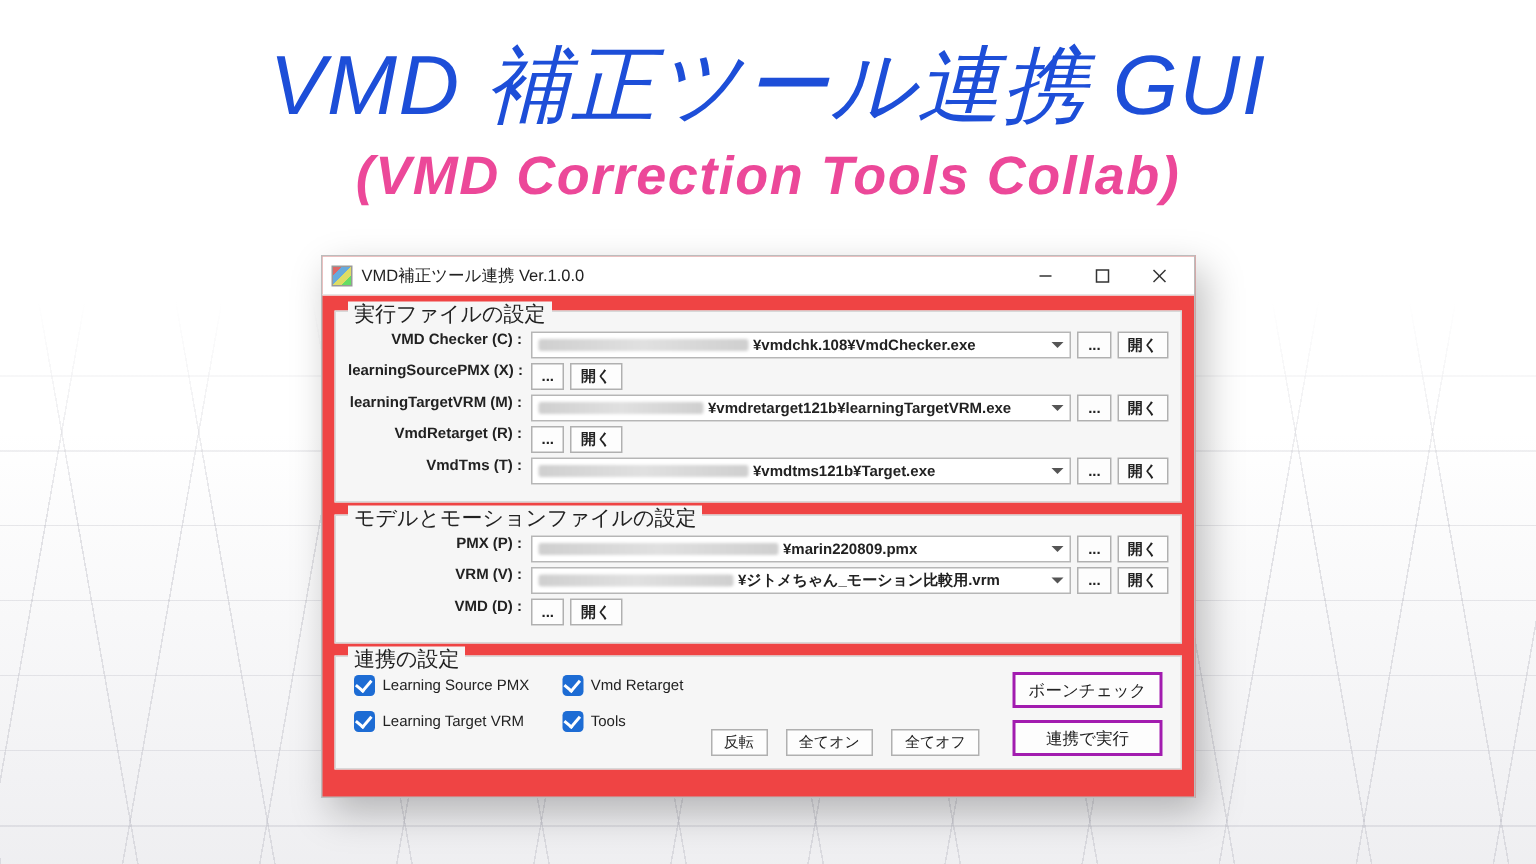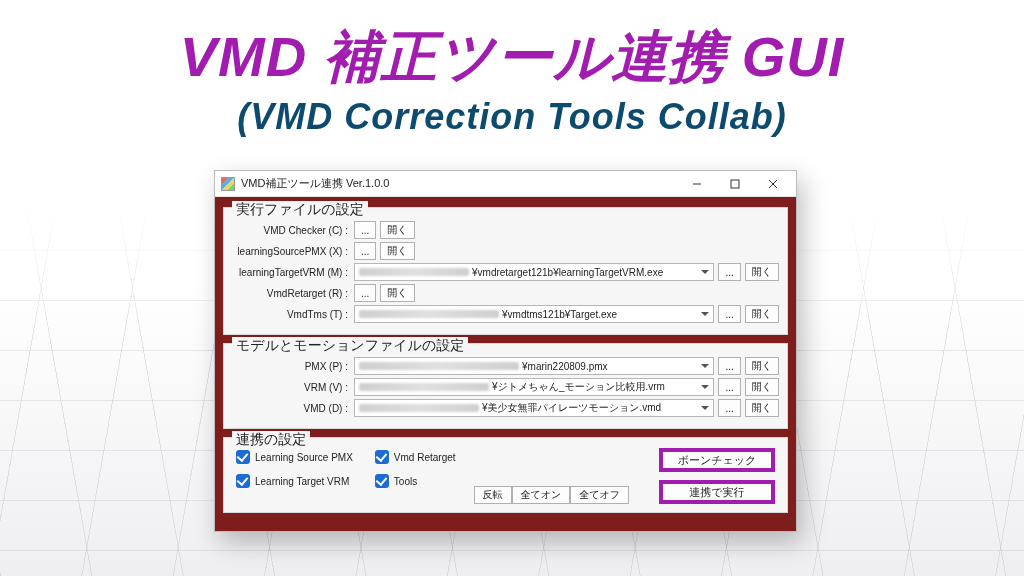--- a/index.html
+++ b/index.html
@@ -20,46 +20,46 @@
     repeating-linear-gradient(100deg, rgba(180,180,190,0.35) 0 1px, transparent 1px 90px),
     linear-gradient(to bottom, rgba(190,190,200,0.0) 50%, rgba(190,190,200,0.25) 100%),
     repeating-linear-gradient(to bottom, rgba(180,180,190,0.3) 0 1px, transparent 1px 50px);
 }
 .headline {
   position: absolute;
   top: 20px;
   left: 0; right: 0;
   text-align: center;
   font-size: 56px;
-  font-weight: 700;
+  font-weight: 400;
   font-style: italic;
-  color: #a21caf;
+  color: #1d4ed8;
   -webkit-text-stroke: 5px #ffffff;
   paint-order: stroke fill;
   letter-spacing: 1px;
 }
 .subline {
   position: absolute;
   top: 96px;
   left: 0; right: 0;
   text-align: center;
   font-size: 36px;
   font-weight: 700;
   font-style: italic;
-  color: #0c4a6e;
+  color: #ec4899;
   -webkit-text-stroke: 4px #ffffff;
   paint-order: stroke fill;
   letter-spacing: 1px;
 }
 .window {
   position: absolute;
   left: 214px;
   top: 170px;
   width: 583px;
-  background: #7f1d1d;
+  background: #ef4444;
   border: 1px solid #bcbcbc;
   box-shadow: 6px 10px 24px rgba(0,0,0,0.25);
   font-size: 10px;
   color: #222;
 }
 .titlebar {
   display: flex;
   align-items: center;
   height: 26px;
   padding: 0 4px 0 6px;
@@ -89,23 +89,23 @@
 }
 .group-title {
   position: absolute;
   top: -7px; left: 8px;
   background: #f6f6f6;
   padding: 0 4px;
   font-size: 14px;
 }
 .row {
   display: flex;
-  align-items: center;
   gap: 4px;
   margin: 3px 0;
+  font-weight: bold;
 }
 .lbl {
   width: 118px;
   text-align: right;
   padding-right: 2px;
   white-space: nowrap;
 }
 .combo {
   flex: 1;
   height: 18px;
@@ -173,30 +173,30 @@
   transform: rotate(40deg);
 }
 .btn-sm {
   height: 18px;
   background: #fdfdfd;
   border: 1px solid #b0b0b0;
   padding: 0 8px;
   font-size: 10px;
   display: flex; align-items: center; justify-content: center;
 }
-.g3-mid { display: flex; gap: 0; margin-left: 4px; align-self: flex-end; margin-bottom: 0; }
+.g3-mid { display: flex; gap: 12px; margin-left: 4px; align-self: flex-end; margin-bottom: 0; }
 .g3-right {
   margin-left: auto;
   display: flex; flex-direction: column; gap: 8px;
   padding-right: 4px;
 }
 .big-btn {
-  width: 116px; height: 24px;
+  width: 100px; height: 24px;
   background: #fdfdfd;
-  border: 4px solid #a21caf;
+  border: 2px solid #a21caf;
   display: flex; align-items: center; justify-content: center;
   font-size: 11px;
 }
 </style>
 </head>
 <body>
 
 <div class="grid-bg"></div>
 
 <div class="headline">VMD 補正ツール連携 GUI</div>
@@ -224,20 +224,24 @@
       </div>
   </div>
 
   <div class="content">
 
     <div class="group">
       <div class="group-title">実行ファイルの設定</div>
 
       <div class="row">
         <div class="lbl">VMD Checker (C) :</div>
+        <div class="combo">
+            <span class="blur" style="width:140px"></span>
+            <span class="vistext">¥vmdchk.108¥VmdChecker.exe</span>
+          </div>
         <div class="btn">...</div>
         <div class="btn">開く</div>
       </div>
       <div class="row">
         <div class="lbl">learningSourcePMX (X) :</div>
         <div class="btn">...</div>
         <div class="btn">開く</div>
       </div>
       <div class="row">
         <div class="lbl">learningTargetVRM (M) :</div>
@@ -279,24 +283,20 @@
         <div class="lbl">VRM (V) :</div>
         <div class="combo">
             <span class="blur" style="width:130px"></span>
             <span class="vistext">¥ジトメちゃん_モーション比較用.vrm</span>
           </div>
         <div class="btn">...</div>
         <div class="btn">開く</div>
       </div>
       <div class="row">
         <div class="lbl">VMD (D) :</div>
-        <div class="combo">
-            <span class="blur" style="width:120px"></span>
-            <span class="vistext">¥美少女無罪パイレーツモーション.vmd</span>
-          </div>
         <div class="btn">...</div>
         <div class="btn">開く</div>
       </div>
     </div>
 
     <div class="group">
       <div class="group-title">連携の設定</div>
       <div class="g3-row">
         <div class="g3-left">
           <label class="chk">

